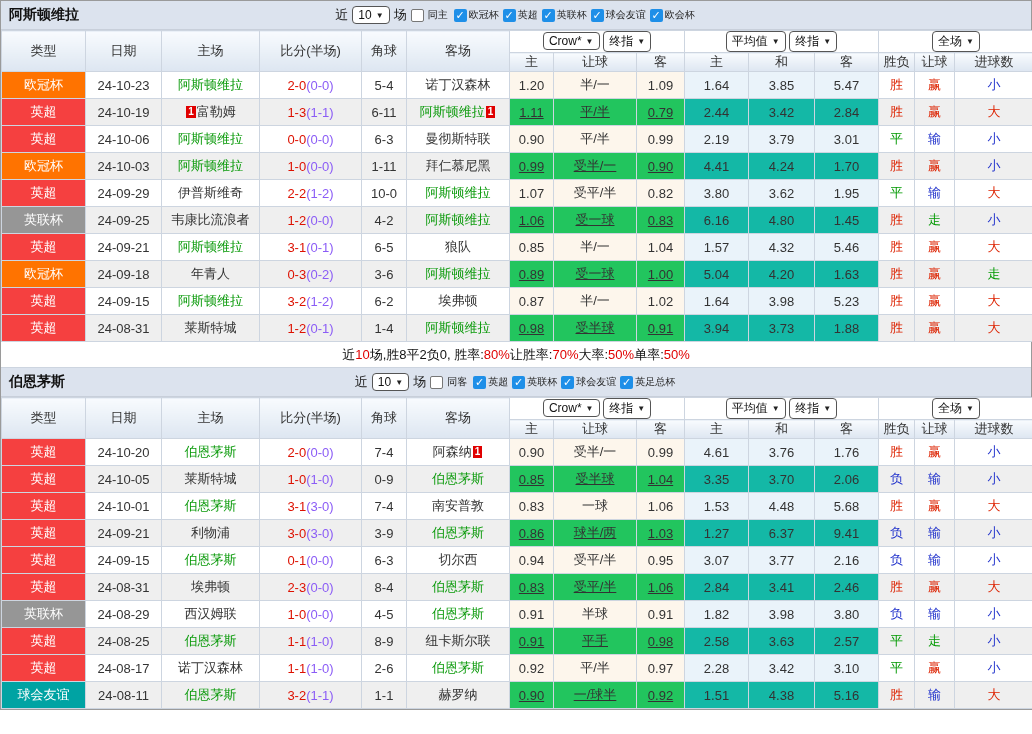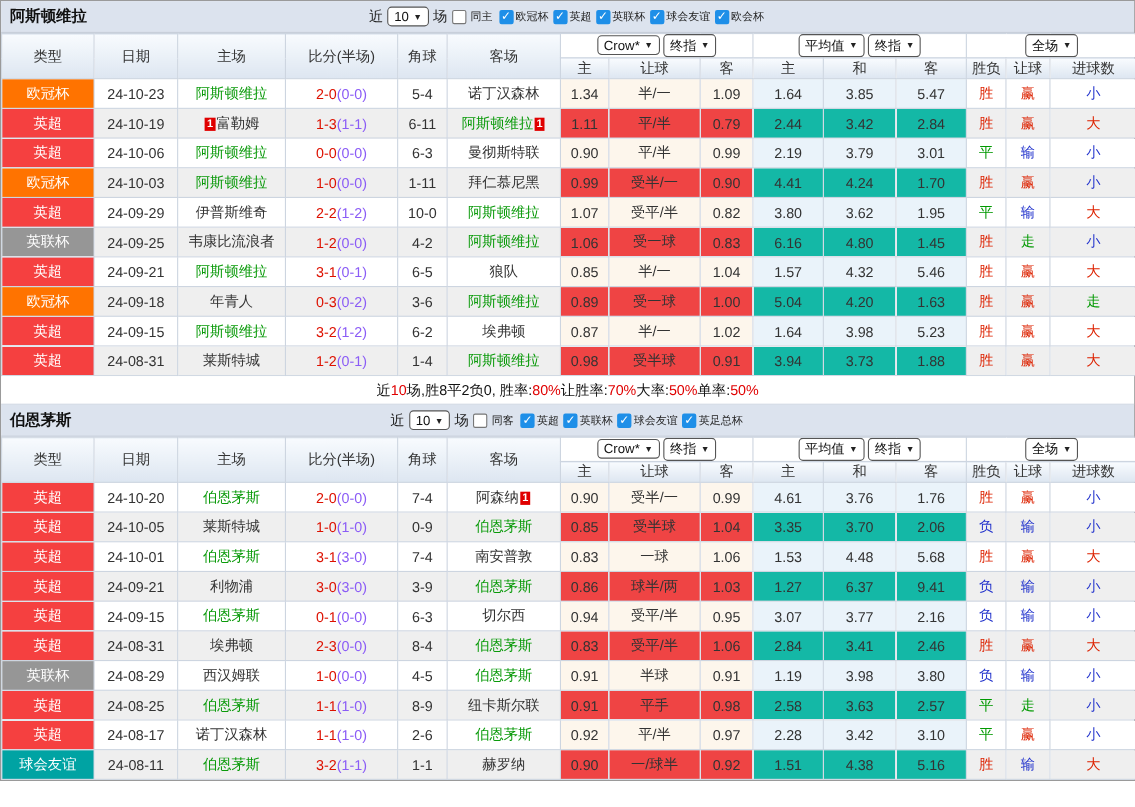--- a/index.html
+++ b/index.html
@@ -34,21 +34,21 @@
 
   
   table{border-collapse:collapse;table-layout:fixed;width:1032px;}
   th,td{border:1px solid #cdd5e0;text-align:center;overflow:hidden;white-space:nowrap;}
   th{background:linear-gradient(#f8fbfe,#dde6f1);font-weight:normal;font-size:13px;color:#333;height:17px;padding:0;}
   th.dropcell{background:#fff;border-bottom:1px solid #cdd5e0;}
   td{font-size:13px;color:#333;height:26px;padding:0;}
   tr.odd td{background:#fff;}
   tr.even td{background:#efefef;}
   tr.odd td.od{background:#fdf6ec;}
-  tr.even td.od{background:#ef4444;}
+  tr.even td.od{background:#22c55e;text-decoration:underline;}
   tr.odd td.av{background:#eaf3fa;}
   tr.even td.av{background:#14b8a6;}
   td.lg{color:#fff;font-size:13px;}
   .tn.hl{color:#0a9a0a;}
   .s1{color:#dd1100;}
   .s2{color:#8b5cf6;}
   .badge{display:inline-block;background:#e00000;color:#fff;font-size:10px;font-weight:bold;
          line-height:12px;padding:0 2px;margin:0 1px;vertical-align:1px;}
 
   
@@ -154,21 +154,21 @@
       </tr>
     </thead>
     <tbody>
         <tr class="odd">
           <td class="lg" style="background: rgb(255, 115, 0);">欧冠杯</td>
           <td class="dt">24-10-23</td>
           <td class="tm"><span class="tn hl">阿斯顿维拉</span></td>
           <td class="sc"><span class="s1">2-0</span><span class="s2">(0-0)</span></td>
           <td class="cn">5-4</td>
           <td class="tm"><span class="tn">诺丁汉森林</span></td>
-          <td class="od">1.34</td>
+          <td class="od">1.20</td>
           <td class="od">半/一</td>
           <td class="od">1.09</td>
           <td class="av">1.64</td>
           <td class="av">3.85</td>
           <td class="av">5.47</td>
           <td class="rs" style="color: rgb(221, 34, 0);">胜</td>
           <td class="rs" style="color: rgb(221, 34, 0);">赢</td>
           <td class="rs" style="color: rgb(34, 51, 204);">小</td>
         </tr>
         <tr class="even">
@@ -535,21 +535,21 @@
         <tr class="odd">
           <td class="lg" style="background: rgb(150, 150, 150);">英联杯</td>
           <td class="dt">24-08-29</td>
           <td class="tm"><span class="tn">西汉姆联</span></td>
           <td class="sc"><span class="s1">1-0</span><span class="s2">(0-0)</span></td>
           <td class="cn">4-5</td>
           <td class="tm"><span class="tn hl">伯恩茅斯</span></td>
           <td class="od">0.91</td>
           <td class="od">半球</td>
           <td class="od">0.91</td>
-          <td class="av">1.19</td>
+          <td class="av">1.82</td>
           <td class="av">3.98</td>
           <td class="av">3.80</td>
           <td class="rs" style="color: rgb(34, 51, 204);">负</td>
           <td class="rs" style="color: rgb(34, 51, 204);">输</td>
           <td class="rs" style="color: rgb(34, 51, 204);">小</td>
         </tr>
         <tr class="even">
           <td class="lg" style="background: rgb(245, 64, 64);">英超</td>
           <td class="dt">24-08-25</td>
           <td class="tm"><span class="tn hl">伯恩茅斯</span></td>

